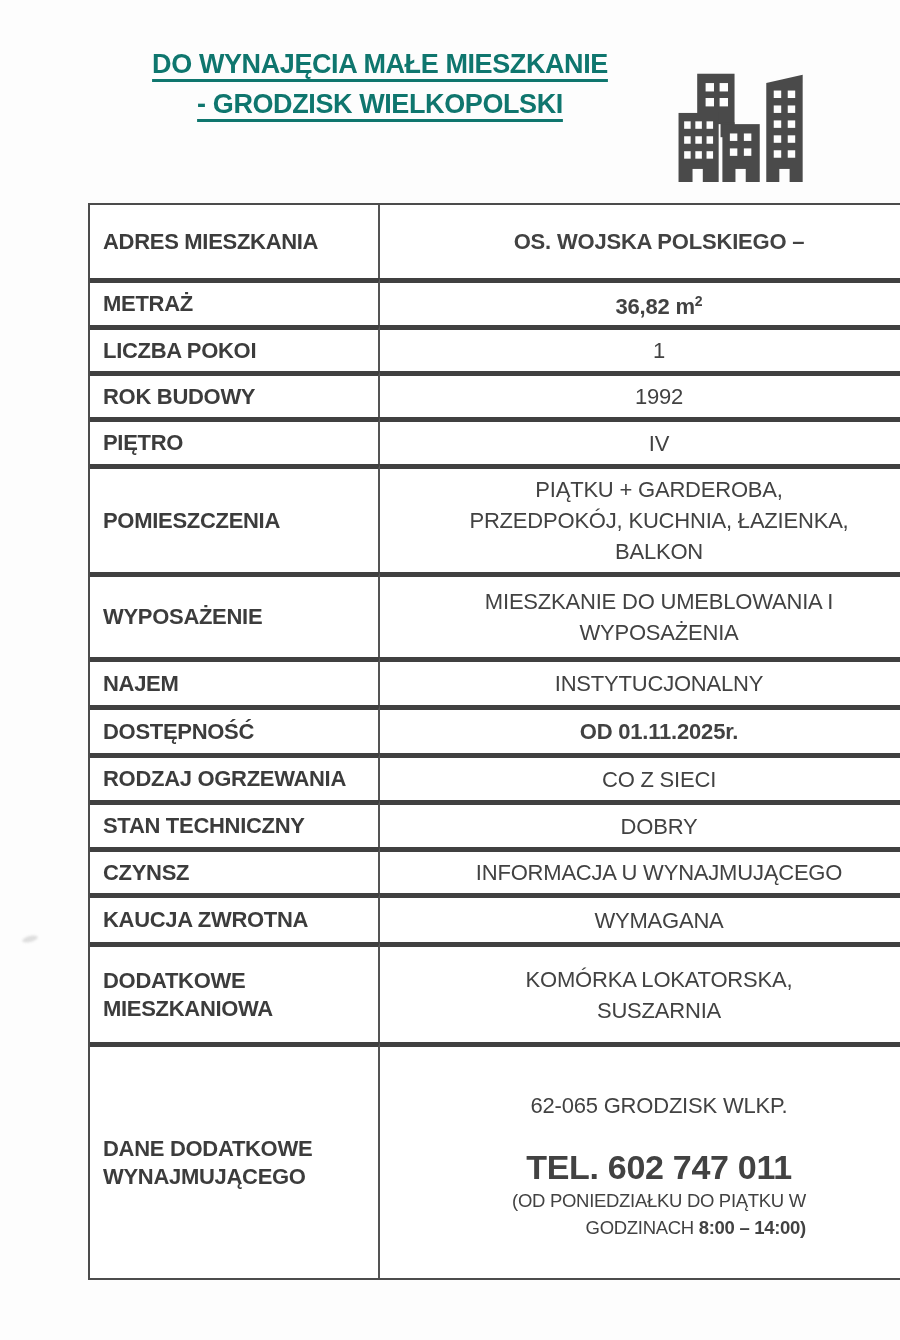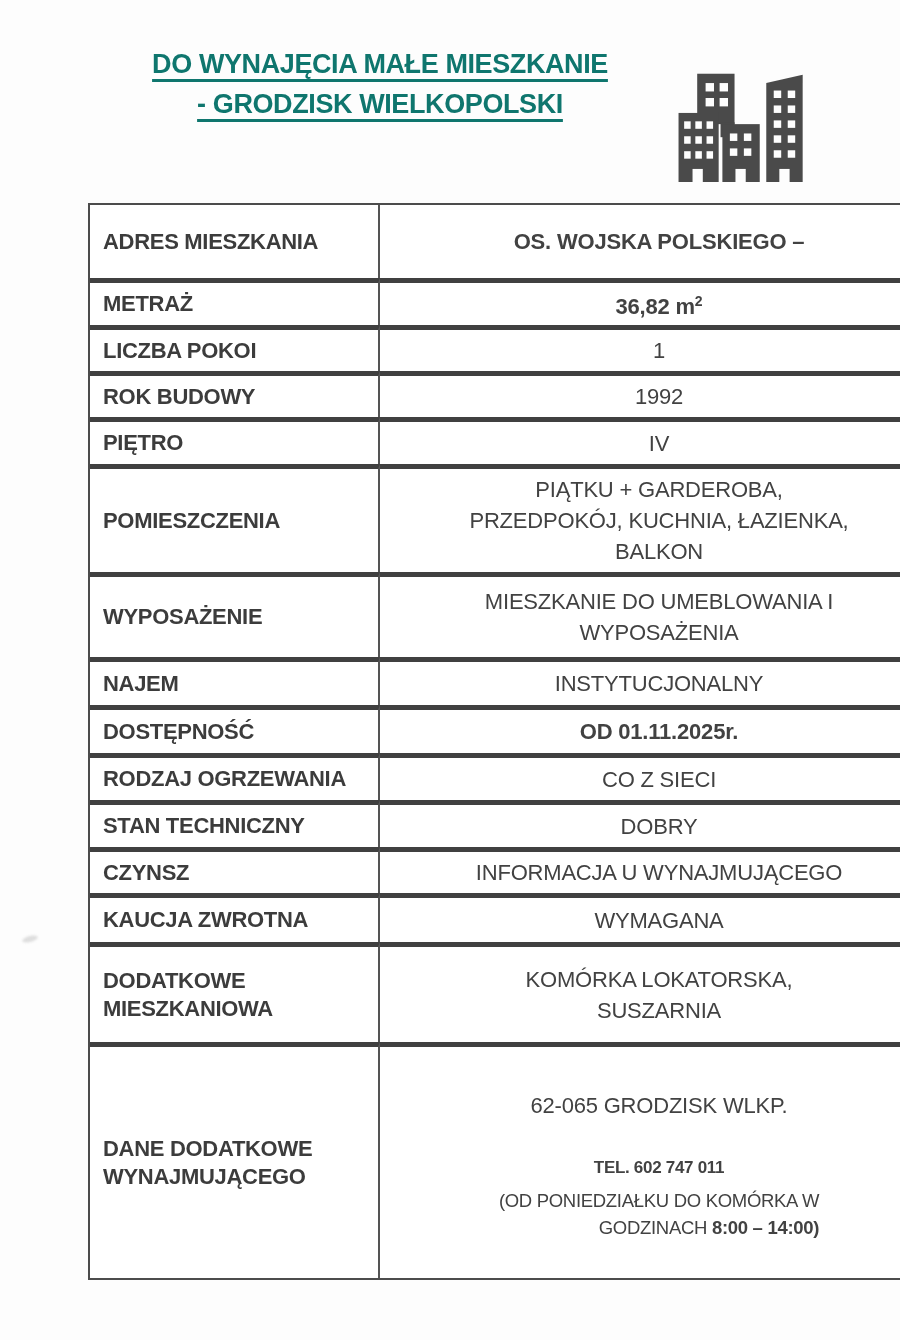--- a/index.html
+++ b/index.html
@@ -79,21 +79,21 @@
     letter-spacing: -0.2px;
     line-height: 31px;
     padding: 2px 8px;
     color: #424242;
   }
   .b { font-weight: bold; }
   sup { font-size: 14px; font-weight: bold; }
 
   
   .contact-line { margin: 9px 0; line-height: 26px; }
-  .contact-phone { margin: 24px 0 4px 0; font-size: 17px; font-weight: bold; letter-spacing: -0.3px; }
+  .contact-phone { margin: 24px 0 4px 0; font-size: 34px; font-weight: bold; letter-spacing: -0.3px; }
   .contact-hours { font-size: 18.5px; line-height: 27px; letter-spacing: -0.3px; }
 
   
   .scan-artifact {
     position: absolute;
     left: 22px; top: 936px;
     width: 16px; height: 6px;
     background: #c9c9c9;
     border-radius: 50%;
     opacity: .6;
@@ -272,21 +272,21 @@
 
     <div class="tr">
       <div class="cell label">
         <span>DANE DODATKOWE</span>
         <span>WYNAJMUJĄCEGO</span>
       </div>
       <div class="cell value">
         <div class="contact-line">62-065 GRODZISK WLKP.</div>
         <div class="contact-phone">TEL. 602 747 011</div>
         <div class="contact-hours">
-          <div>(OD PONIEDZIAŁKU DO KOMÓRKA W</div>
+          <div>(OD PONIEDZIAŁKU DO PIĄTKU W</div>
           <div>
             <span>GODZINACH</span>
             <span class="b">8:00 – 14:00)</span>
           </div>
         </div>
       </div>
     </div>
 
   </div>
 </div>

